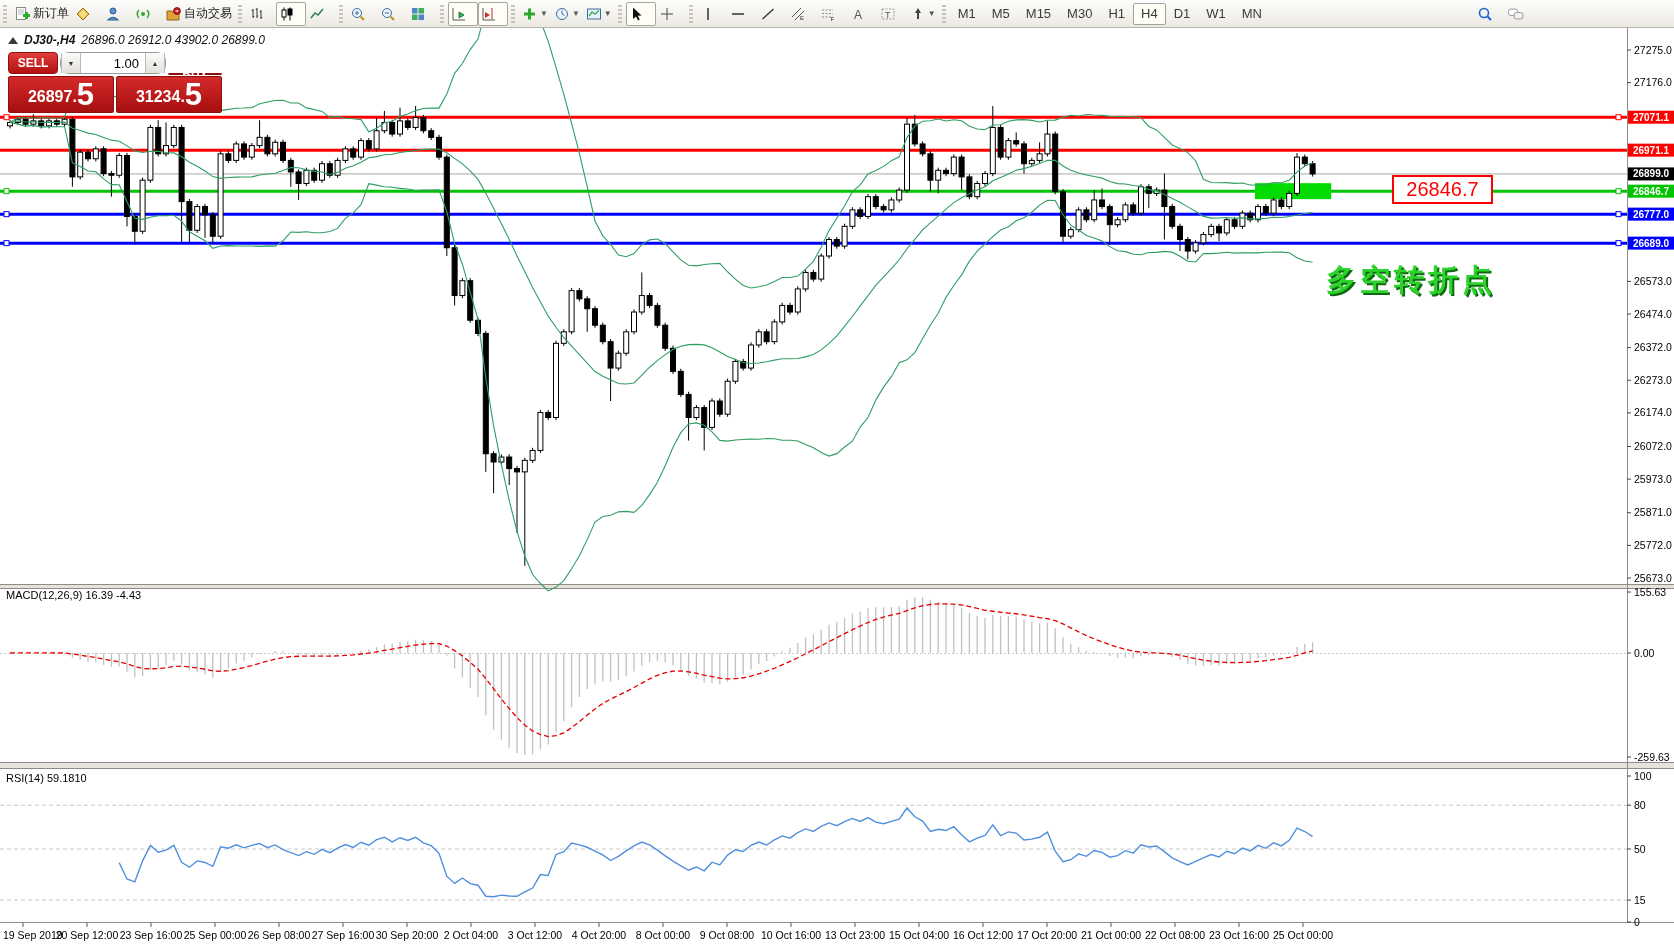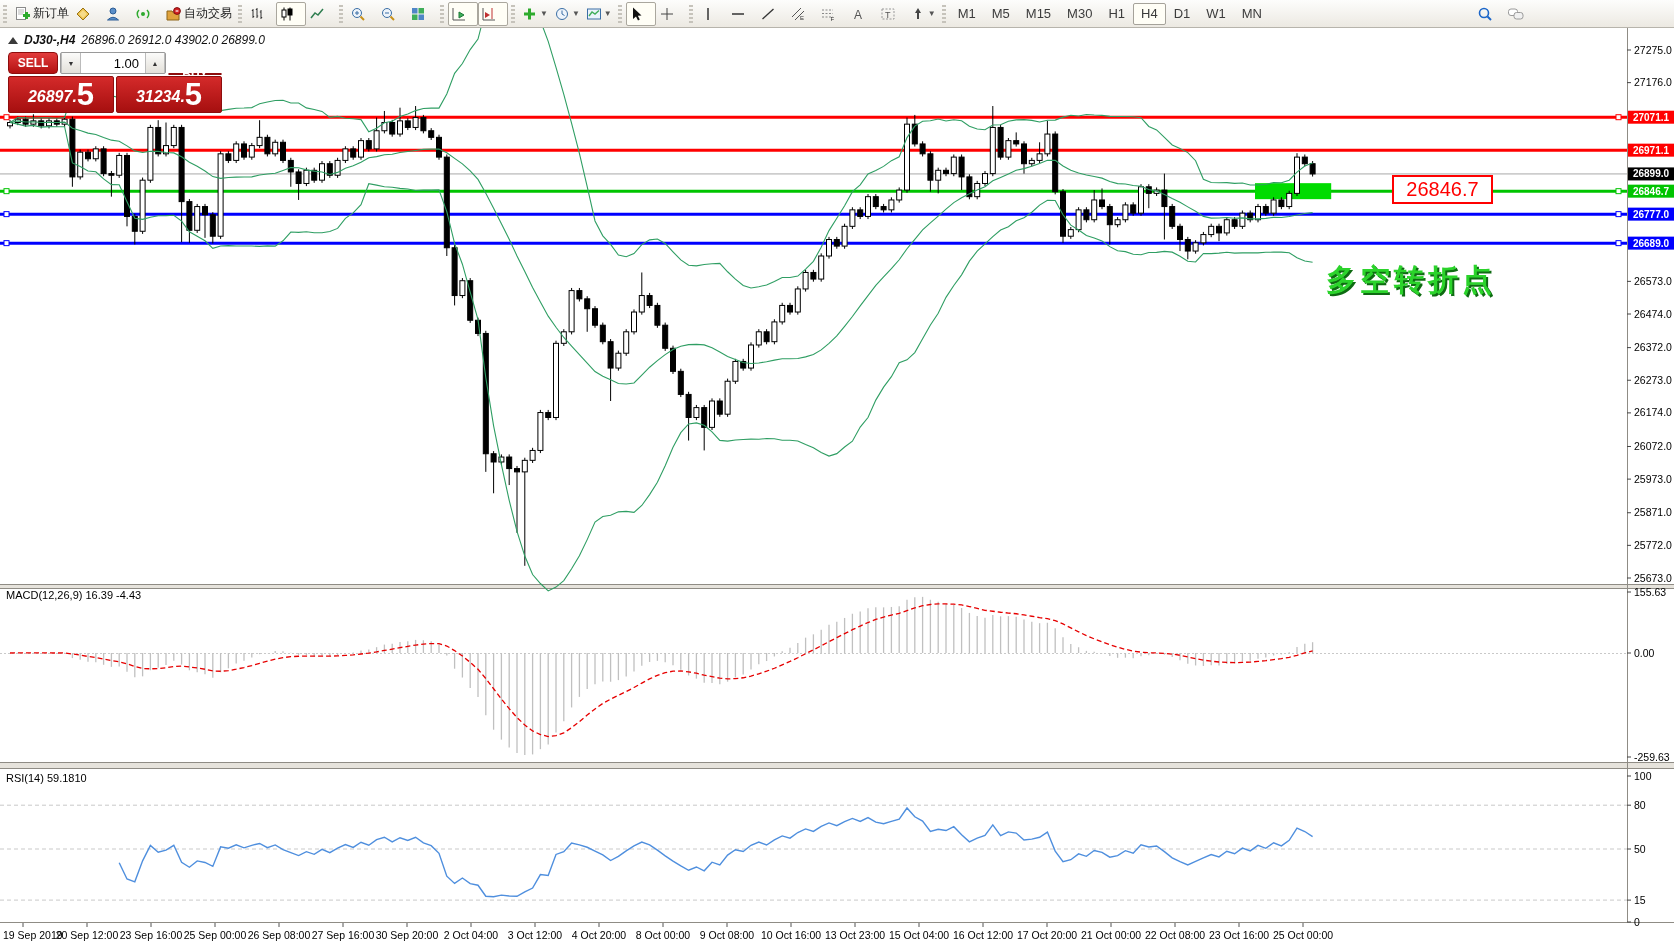--- a/index.html
+++ b/index.html
@@ -24,28 +24,28 @@
   .chart-title{position:absolute;left:8px;top:33px;z-index:25;font-size:12px;color:#111;
     display:flex;align-items:center;gap:6px;font-style:italic;}
   .collapse{width:0;height:0;border-left:5px solid transparent;border-right:5px solid transparent;
     border-bottom:7px solid #3a3a3a;display:inline-block;}
   .panel{position:absolute;left:8px;top:52px;z-index:25;width:214px;}
   .panel-row1{display:flex;height:22px;gap:2px;}
   .btn-red{background:linear-gradient(#e23c3c,#b31111);border:1px solid #8e0d0d;color:#fff;
     font-size:12px;font-weight:bold;display:flex;align-items:center;justify-content:center;border-radius:4px;}
   .sell-btn{width:48px;}
   .buy-btn{width:52px;margin-top:21px;}
-  .stepper{flex:1;display:flex;border:1px solid #9a9a9a;background:#fff;border-radius:2px;}
+  .stepper{flex:1;display:flex;border:1px solid #9a9a9a;background:#fff;border-radius:9px;}
   .step-btn{width:18px;display:flex;align-items:center;justify-content:center;font-size:7px;color:#333;
     background:linear-gradient(#fbfbfa,#e3e0d9);border-left:1px solid #bbb;border-right:1px solid #bbb;}
   .vol{flex:1;font-size:13px;color:#000;display:flex;align-items:center;justify-content:flex-end;padding-right:6px;}
   .panel-row2{display:flex;gap:2px;margin-top:2px;height:37px;}
   .tile{flex:1;background:linear-gradient(#d42a2a,#a60f0f);border:1px solid #8e0d0d;color:#fff;
     display:flex;align-items:flex-end;justify-content:center;padding-bottom:2px;border-radius:2px;}
-  .tile-main{font-size:16px;font-weight:bold;line-height:26px;font-style:italic;}
+  .tile-main{font-size:16px;font-weight:bold;line-height:26px;}
   .tile-big{font-size:31px;font-weight:bold;line-height:30px;}
   
   .turn-label{position:absolute;left:1392px;top:175px;width:97px;height:25px;z-index:20;
     background:#fff;border:2px solid #f00;color:#f00;font-size:20px;
     display:flex;align-items:center;justify-content:center;}
   .turn-text{position:absolute;left:1326px;top:260px;z-index:20;font-size:30px;font-weight:bold;
     color:#2bd32b;letter-spacing:4px;text-shadow:2px 2px 0 #0e6b12;text-align:right;}
   #chart-svg{position:absolute;left:0;top:0;z-index:5;}
 </style>
 </head>

